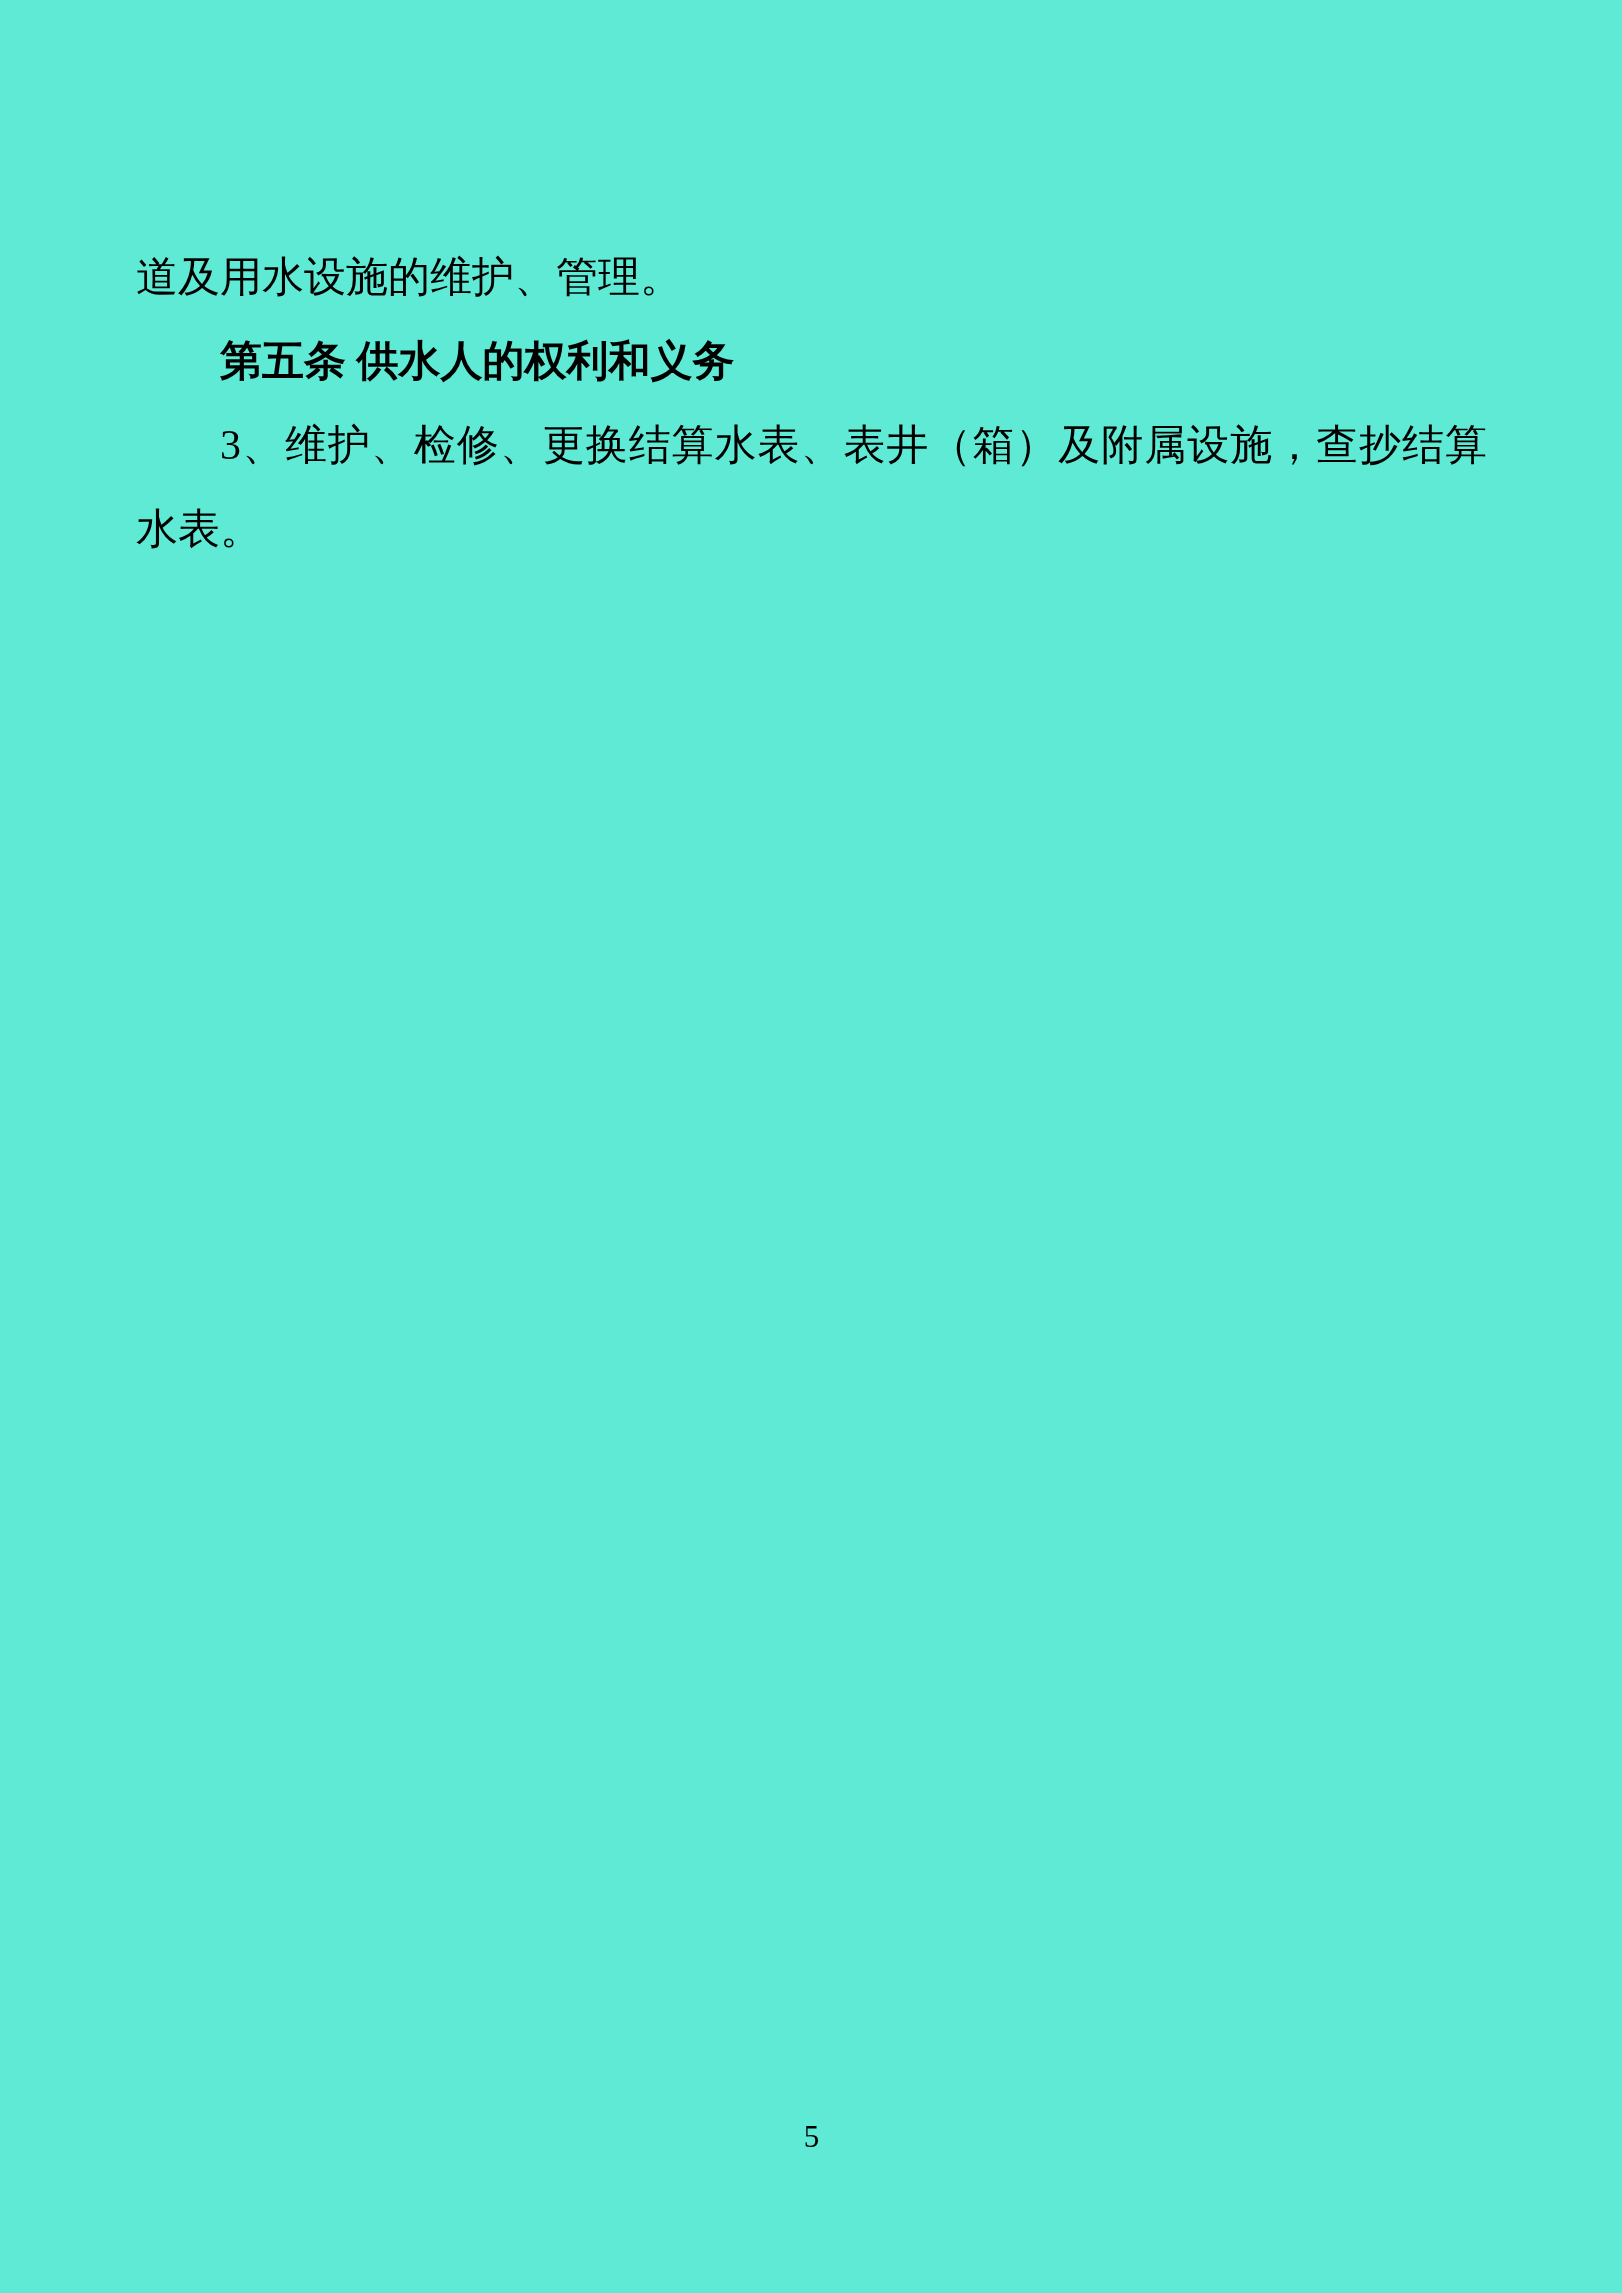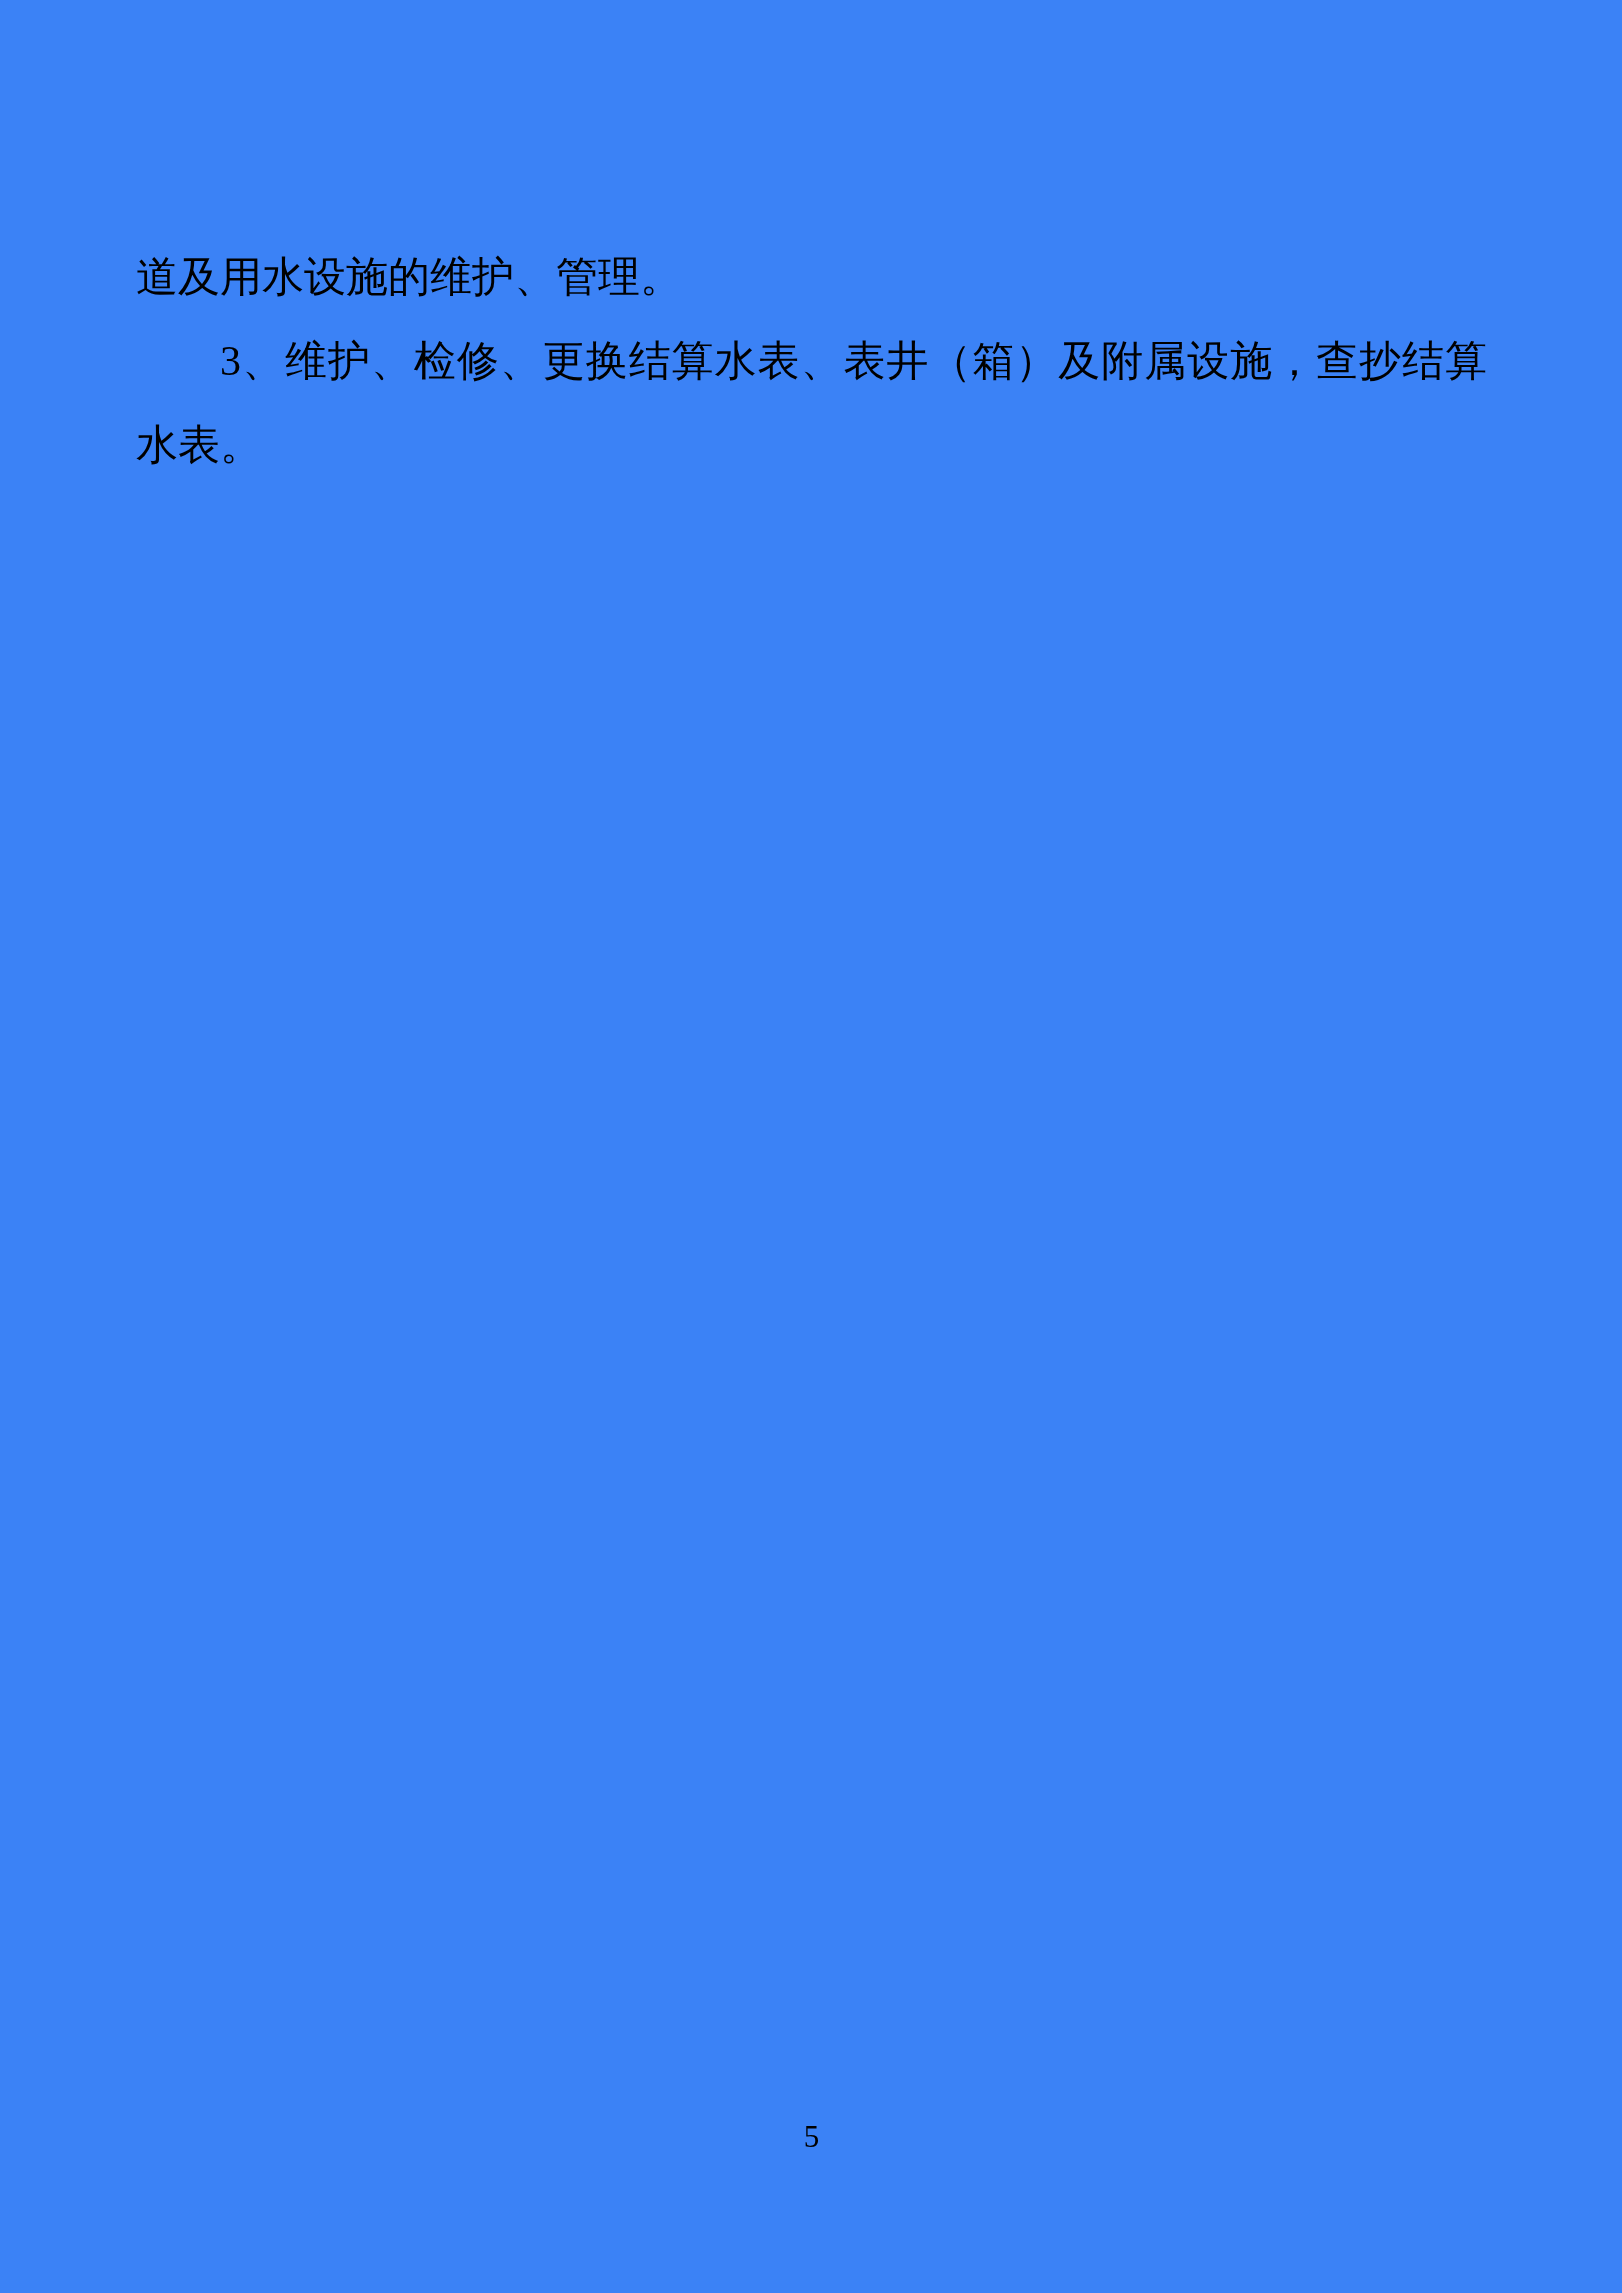--- a/index.html
+++ b/index.html
@@ -4,21 +4,21 @@
 <style>
   html, body {
     margin: 0;
     padding: 0;
     background: #ffffff;
   }
   .page {
     position: relative;
     width: 1623px;
     height: 2294px;
-    background: #3b82f6;
+    background: #5eead4;
     color: #000000;
     font-family: "Liberation Serif", "DejaVu Serif", serif;
     overflow: hidden;
   }
   .content {
     position: absolute;
     left: 136px;
     right: 136px;
     top: 235px;
     font-size: 42px;
@@ -51,20 +51,21 @@
   }
 </style>
 </head>
 <body>
 
 <div class="page">
   <div class="content">
 
     <p class="para no-indent">道及用水设施的维护、管理。</p>
 
+    <p class="para heading">第五条 供水人的权利和义务</p>
 
 
 
     <p class="para">3、维护、检修、更换结算水表、表井（箱）及附属设施，查抄结算水表。</p>
 
 
 
 
 
   </div>

